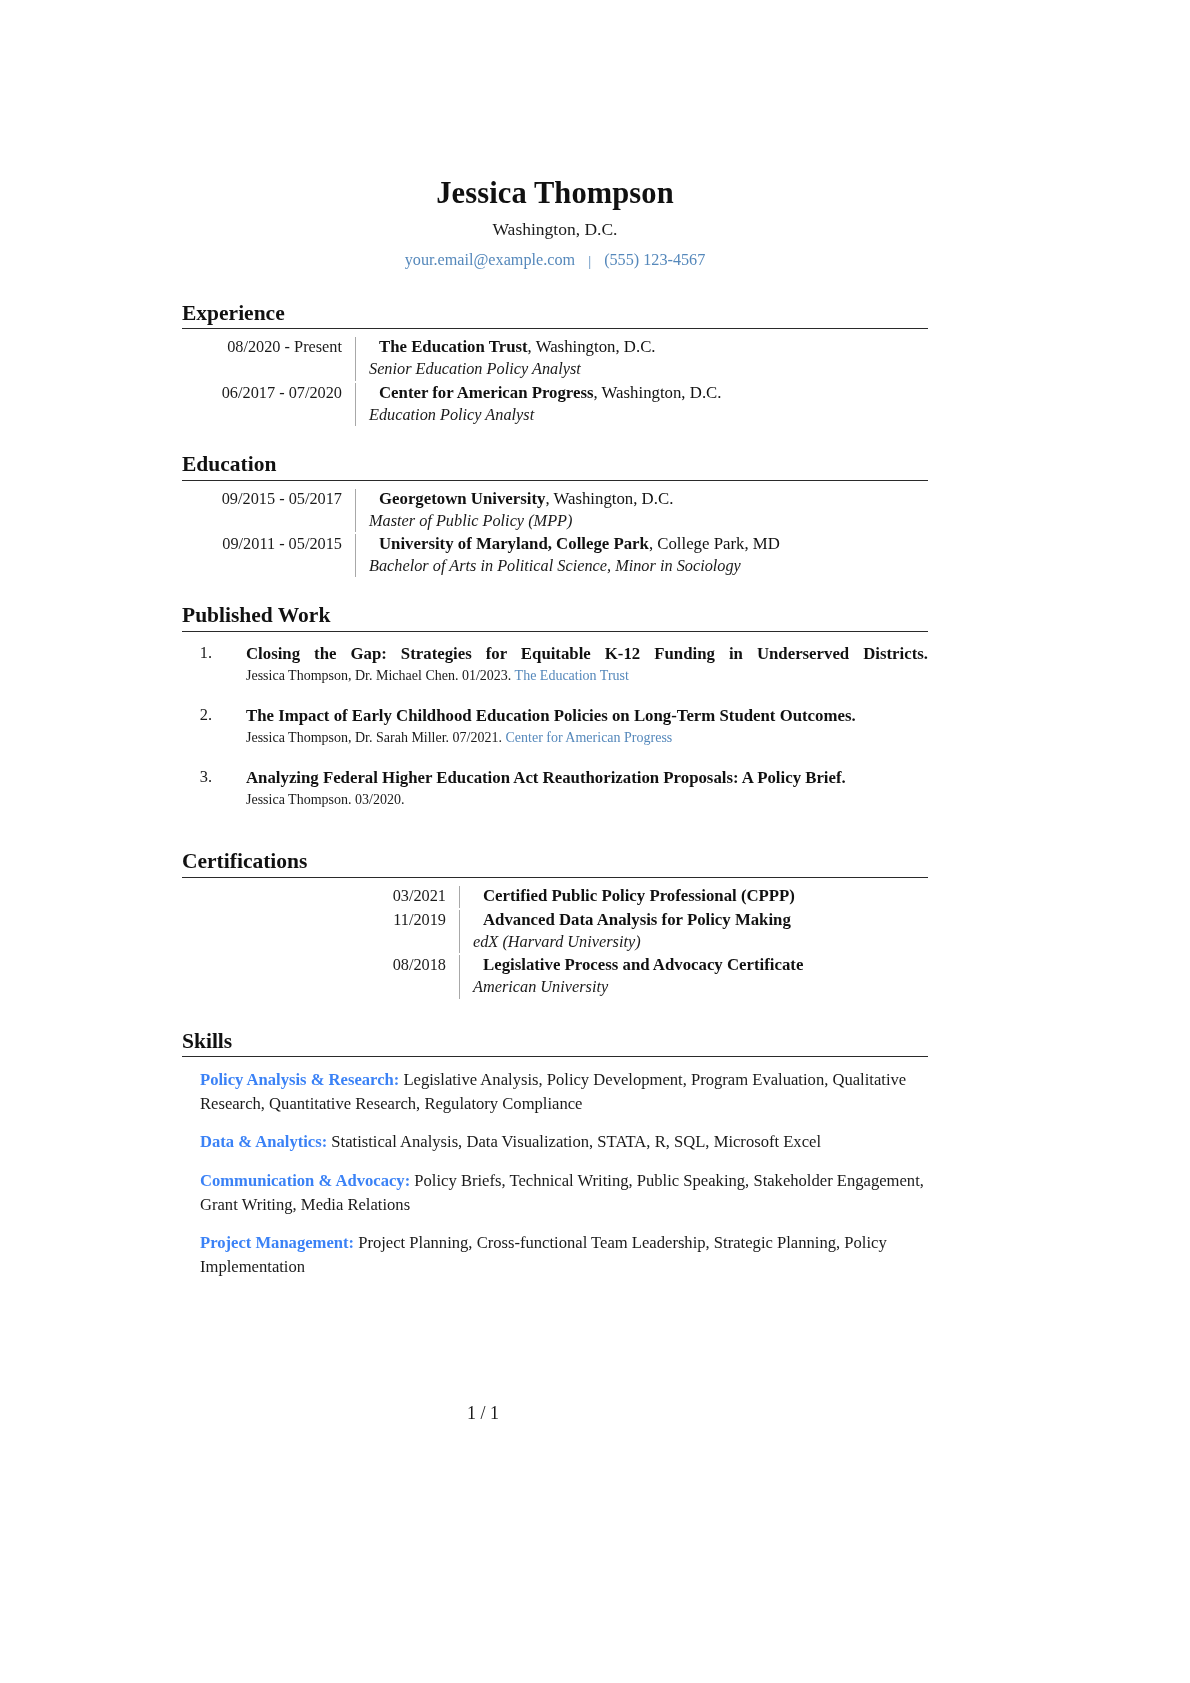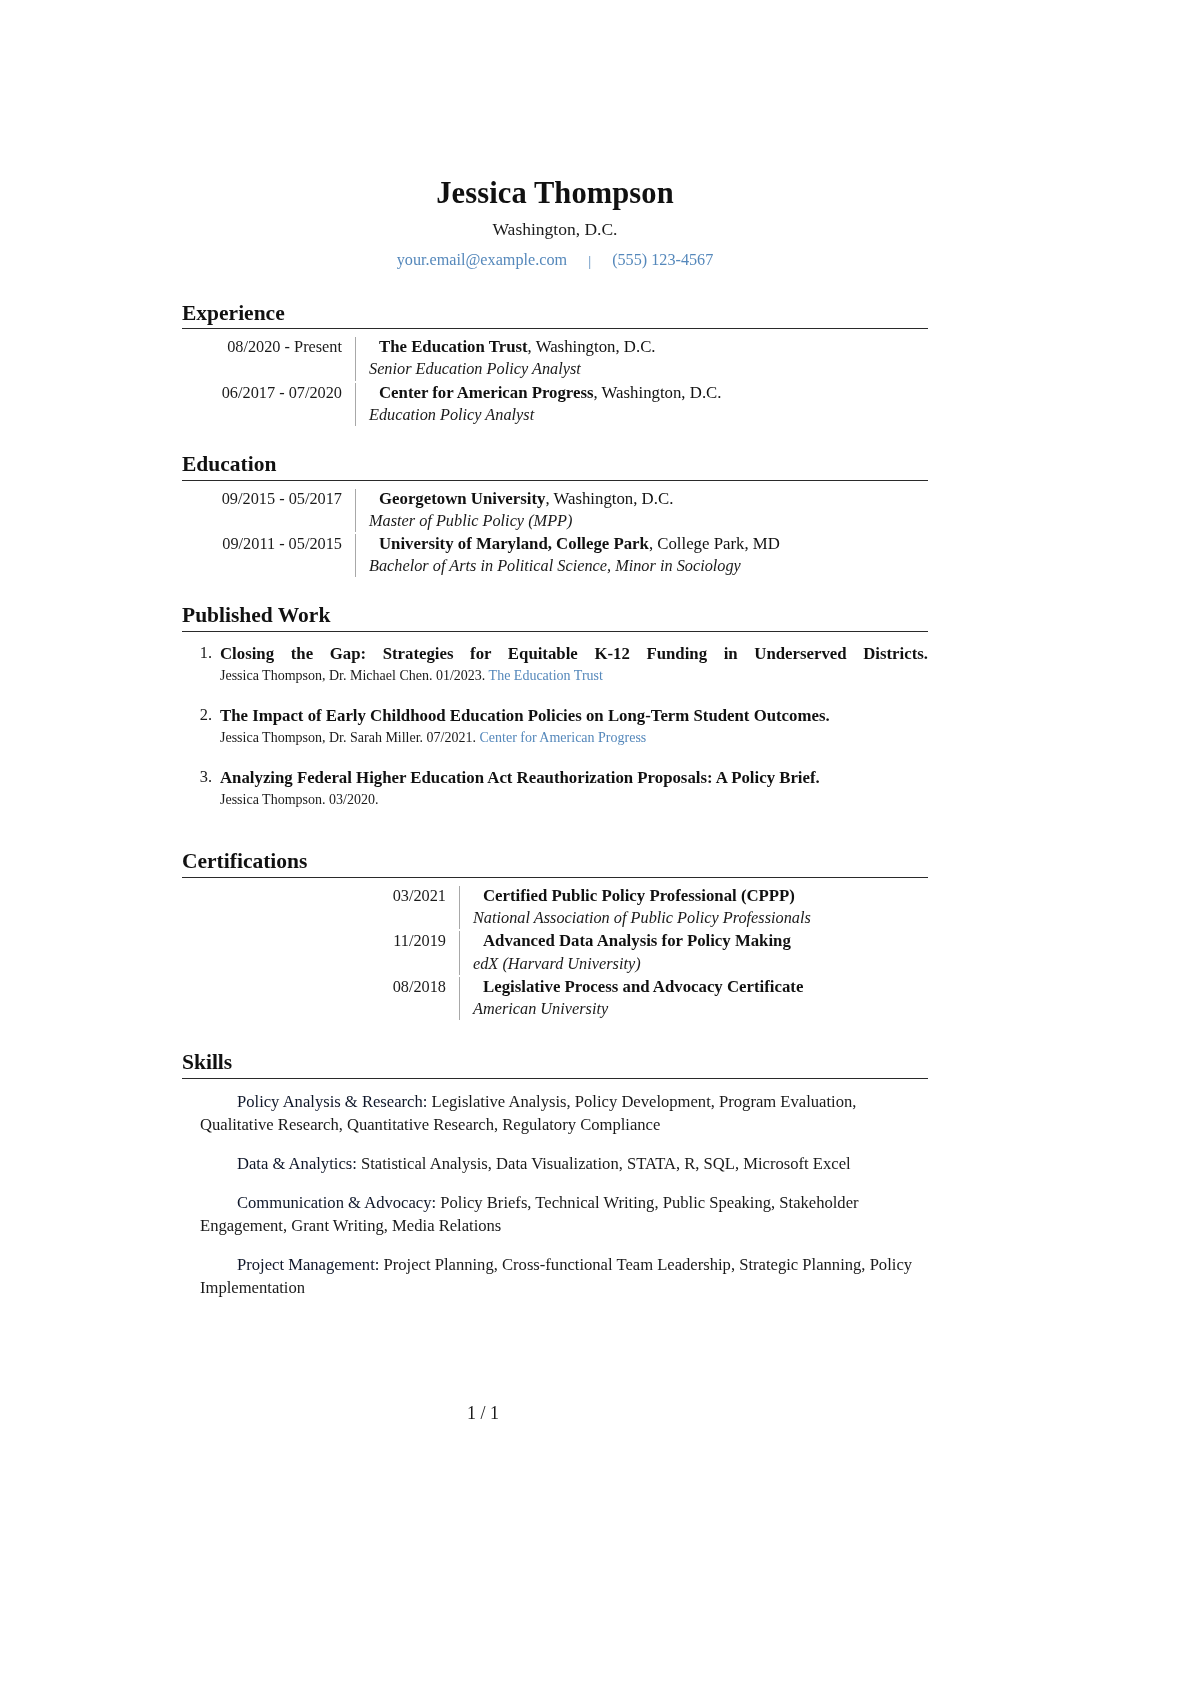--- a/index.html
+++ b/index.html
@@ -44,21 +44,21 @@
     color: #1a1a1a;
     line-height: 1.2;
   }
   .hdr-contact {
     margin-top: 11px;
     font-size: 16.2px;
     line-height: 1.2;
     display: flex;
     justify-content: center;
     align-items: center;
-    gap: 8px;
+    gap: 0;
   }
   .link { color: #5588bb; text-decoration: none; }
   .contact-sep {
     color: #5588bb;
     padding: 0 13px;
     font-size: 15px;
   }
 
   
   .section { margin-top: 0; }
@@ -124,21 +124,21 @@
   .pub:last-child { margin-bottom: 0; }
   .pub-num {
     flex: 0 0 auto;
     width: 38px;
     text-align: right;
     font-size: 16.4px;
     line-height: 1.40;
     padding-right: 8px;
     color: #1a1a1a;
   }
-  .pub-body { flex: 1 1 auto; min-width: 0; }
+  .pub-body { flex: 1 1 auto; min-width: 0; margin-left: 26px; }
   .pub-title {
     font-weight: 700;
     font-size: 16.8px;
     line-height: 1.40;
     text-align: justify;
     color: #111;
   }
   .pub-title.justify-all {
     text-align-last: justify;
   }
@@ -152,21 +152,21 @@
   .skills { margin-top: 11px; }
   .skill-row {
     font-size: 16.6px;
     line-height: 1.42;
     margin-bottom: 15px;
     color: #1a1a1a;
     padding-left: 18px;
     padding-right: 0;
   }
   .skill-row:last-child { margin-bottom: 0; }
-  .skill-cat { font-weight: 400; color: #0f172a; margin-left: 37px; }
+  .skill-cat { font-weight: 700; color: #3b82f6; }
 
   
   .footer {
     position: absolute;
     left: 0;
     top: 1403px;
     width: 966px;
     text-align: center;
     font-size: 18px;
     color: #1a1a1a;
@@ -281,21 +281,20 @@
     <div class="section sp-cert">
       <div class="sec-head">Certifications</div>
       <hr class="sec-rule">
       <div class="entries cols-narrow">
 
         <div class="entry">
           <div class="entry-date">03/2021</div>
           <div class="entry-bar"></div>
           <div class="entry-body">
             <div class="entry-title"><span class="org">Certified Public Policy Professional (CPPP)</span></div>
-            <div class="entry-sub">National Association of Public Policy Professionals</div>
           </div>
         </div>
 
         <div class="entry">
           <div class="entry-date">11/2019</div>
           <div class="entry-bar"></div>
           <div class="entry-body">
             <div class="entry-title"><span class="org">Advanced Data Analysis for Policy Making</span></div>
             <div class="entry-sub">edX (Harvard University)</div>
           </div>

